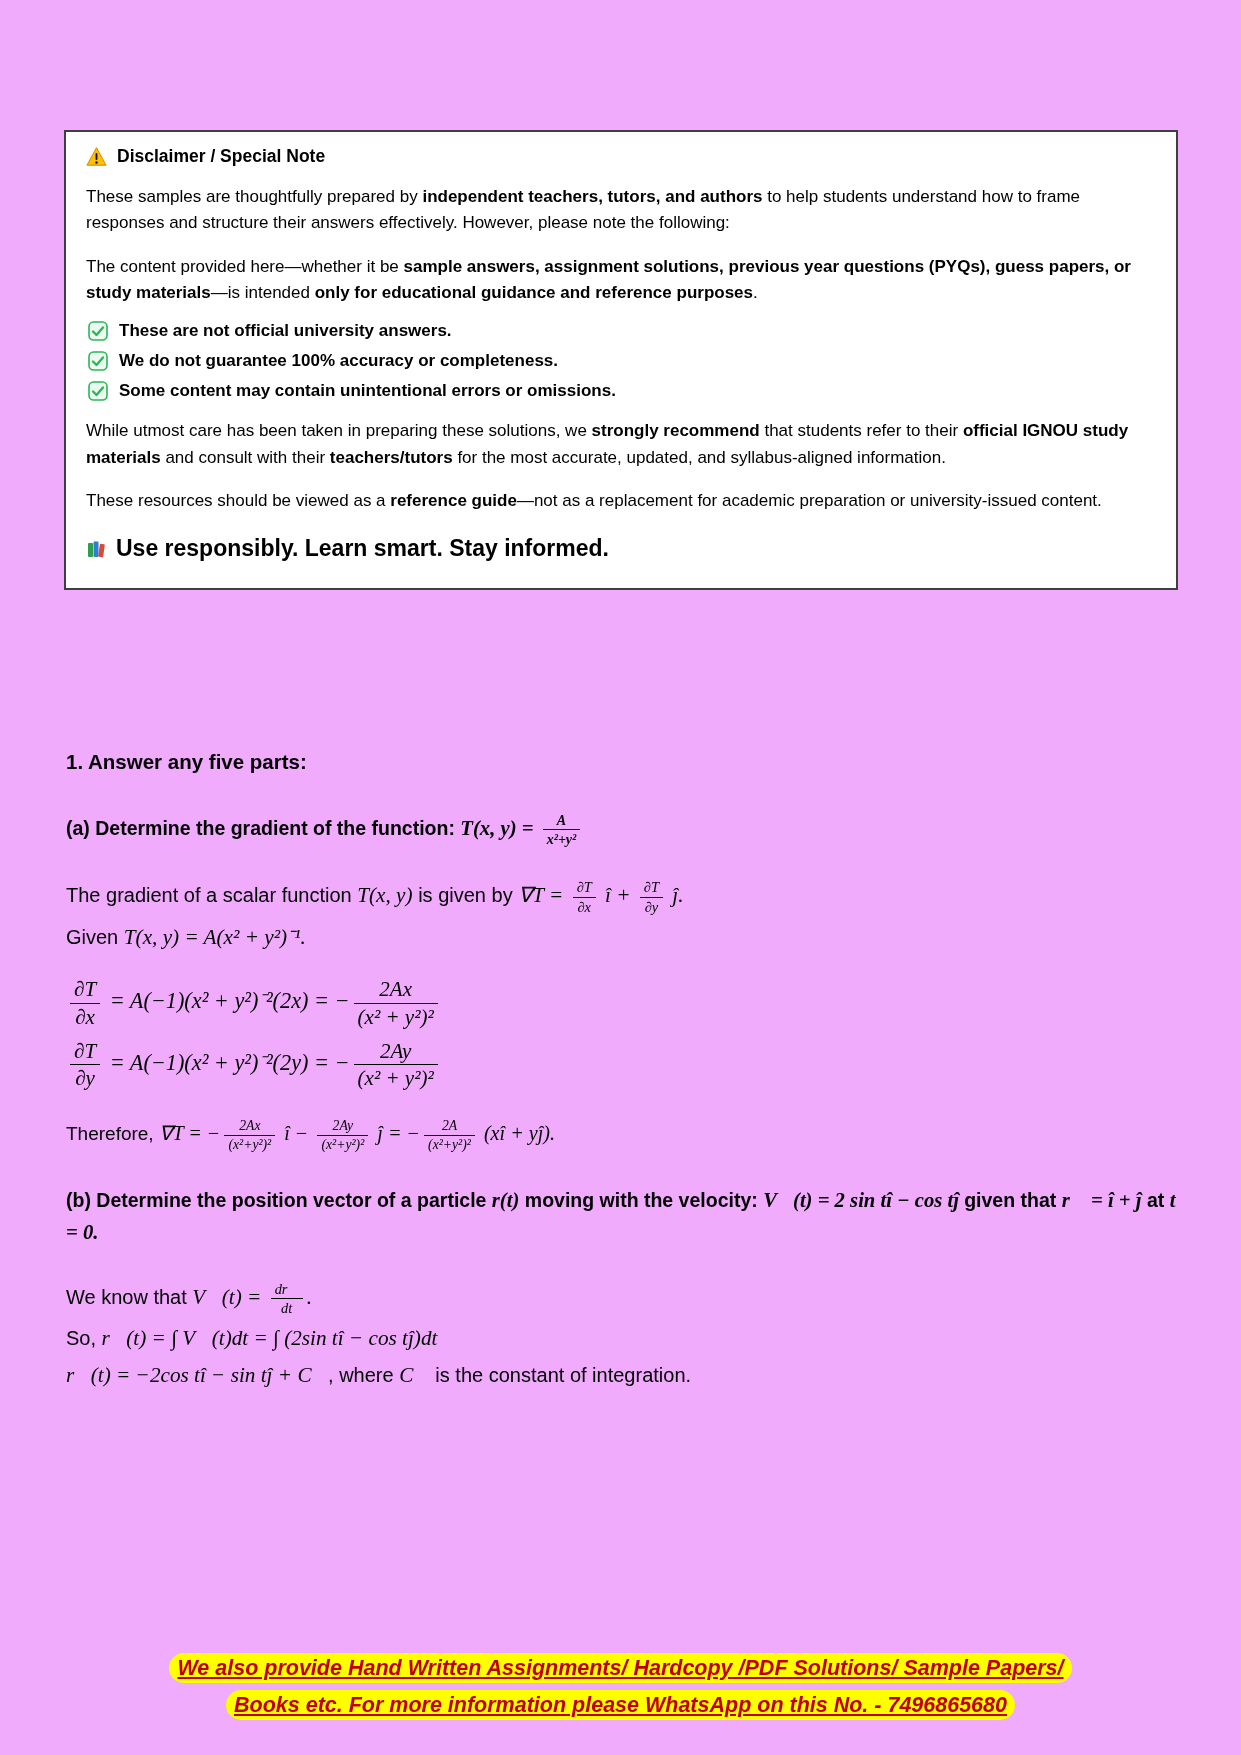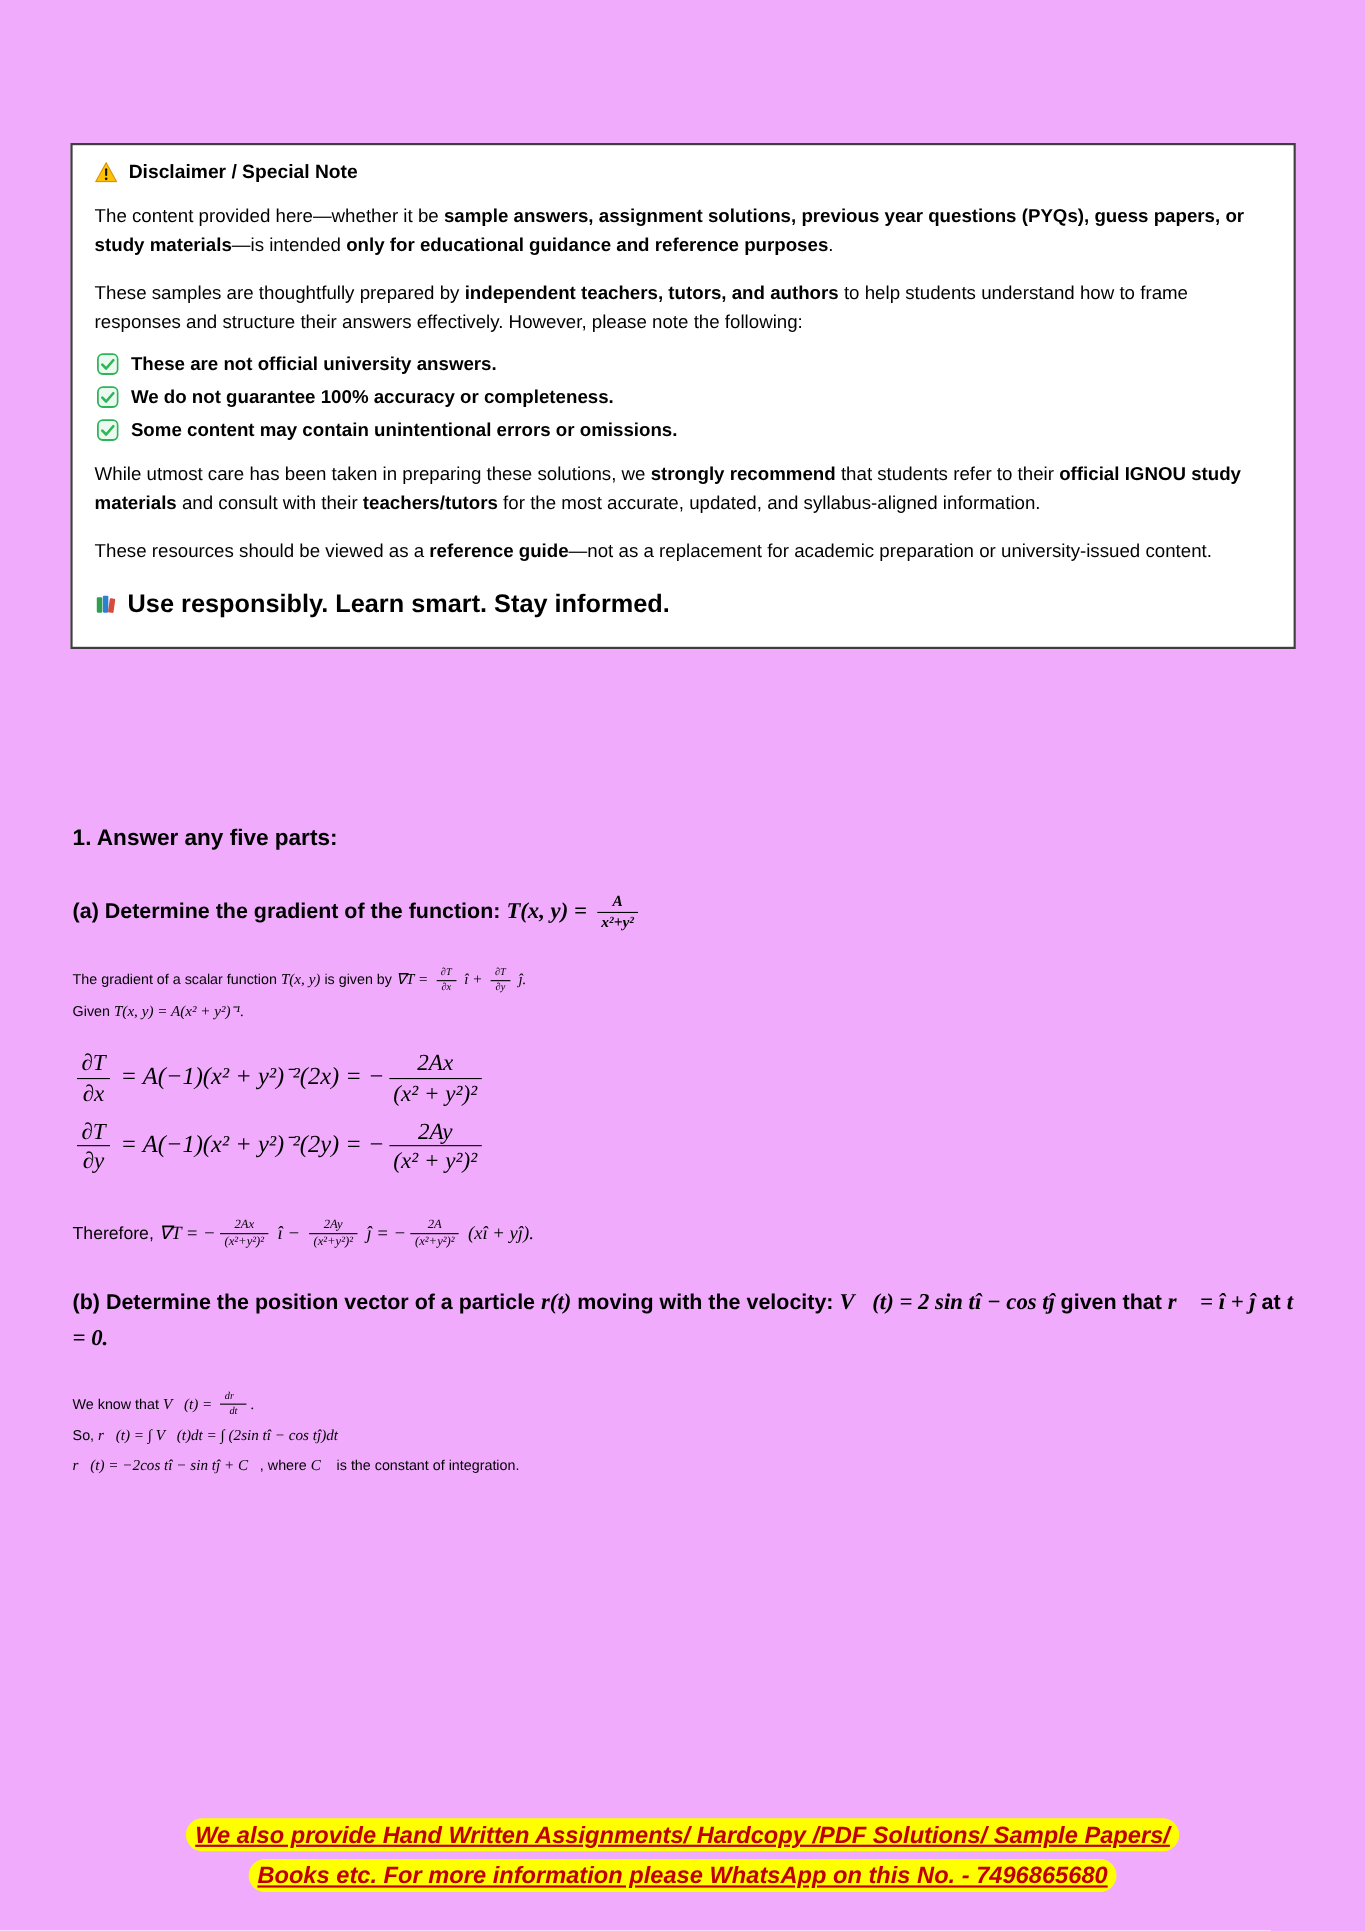--- a/index.html
+++ b/index.html
@@ -17,25 +17,25 @@
   .bullet-list { margin: 15px 0 0 2px; }
   .bullet-row { display: flex; align-items: center; gap: 11px; margin-top: 10px; font-size: 17px; font-weight: bold; }
   .disc-footer { display: flex; align-items: center; gap: 10px; margin-top: 21px; font-size: 23px; font-weight: bold; }
   .icon { flex: 0 0 auto; display: inline-block; }
 
   
   .content { position: absolute; left: 66px; top: 750px; width: 1112px; }
   .section-heading { font-size: 20.5px; font-weight: bold; margin: 0; }
   .part-heading { font-size: 19.5px; font-weight: bold; margin: 38px 0 0 0; line-height: 1.55; }
   .part-heading.partb { margin-top: 32px; }
-  .body-line { font-size: 13px; margin: 32px 0 0 0; line-height: 1.5; }
+  .body-line { font-size: 20px; margin: 32px 0 0 0; line-height: 1.5; }
   .body-line.tight { margin-top: 6px; }
   .eq-block { margin: 24px 0 0 0; font-size: 21px; }
   .eq-line { margin: 0 0 10px 0; }
-  .therefore { margin-top: 40px; font-size: 16px; }
+  .therefore { margin-top: 28px; font-size: 19px; }
 
   
   .bold { font-weight: bold; }
   .math { font-family: "Liberation Serif", serif; font-style: italic; font-size: 1.06em; }
   .frac {
     display: inline-block; vertical-align: middle; text-align: center;
     font-family: "Liberation Serif", serif; font-style: italic; margin: 0 4px;
   }
   .frac .fnum { display: block; padding: 0 4px 1px 4px; border-bottom: 1.4px solid #000; line-height: 1.15; }
   .frac .fden { display: block; padding: 1px 4px 0 4px; line-height: 1.15; }
@@ -56,22 +56,22 @@
   <div class="disclaimer-box">
     <div class="disc-title-row">
       <svg class="icon" width="21" height="19" viewBox="0 0 24 22">
         <path d="M12 1 L23 21 H1 Z" fill="#ffc107" stroke="#d99400" stroke-width="1.2" stroke-linejoin="round"></path>
         <rect x="10.9" y="7" width="2.2" height="8" rx="1" fill="#111"></rect>
         <circle cx="12" cy="18" r="1.4" fill="#111"></circle>
       </svg>
       <span>Disclaimer / Special Note</span>
     </div>
 
+    <p class="disc-p"><span>These samples are thoughtfully prepared by </span><span class="bold">independent teachers, tutors, and authors</span><span> to help students understand how to frame responses and structure their answers effectively. However, please note the following:</span></p>
     <p class="disc-p"><span>The content provided here—whether it be </span><span class="bold">sample answers, assignment solutions, previous year questions (PYQs), guess papers, or study materials</span><span>—is intended </span><span class="bold">only for educational guidance and reference purposes</span><span>.</span></p>
-    <p class="disc-p"><span>These samples are thoughtfully prepared by </span><span class="bold">independent teachers, tutors, and authors</span><span> to help students understand how to frame responses and structure their answers effectively. However, please note the following:</span></p>
 
     <div class="bullet-list">
       <div class="bullet-row">
         <svg class="icon" width="20" height="20" viewBox="0 0 20 20">
           <rect x="1" y="1" width="18" height="18" rx="4.5" fill="#eafaf0" stroke="#2fb457" stroke-width="1.6"></rect>
           <path d="M5 10.5 L8.5 14 L15 6.5" stroke="#2fb457" stroke-width="2.4" fill="none" stroke-linecap="round" stroke-linejoin="round"></path>
         </svg>
         <span>These are not official university answers.</span>
       </div>
       <div class="bullet-row">

